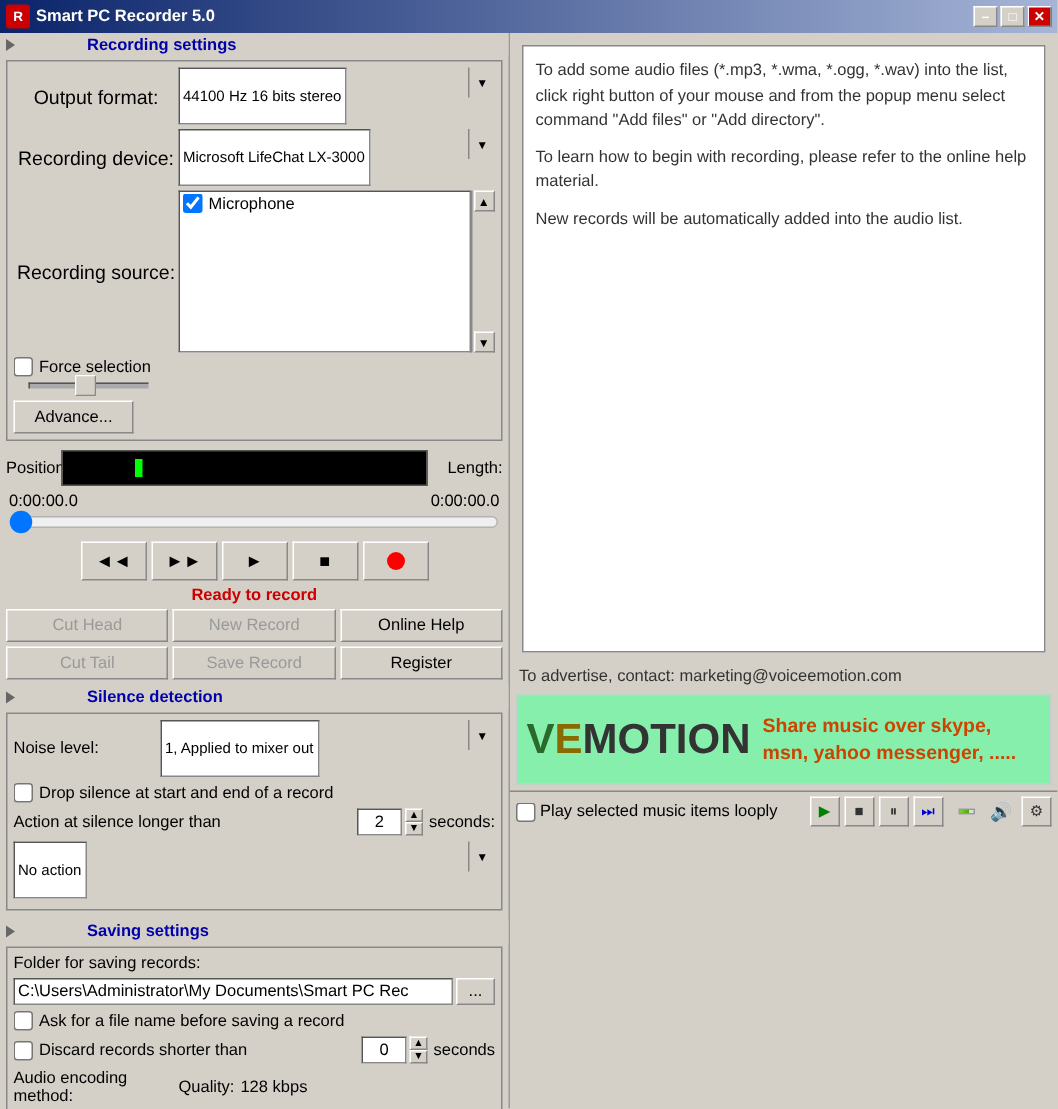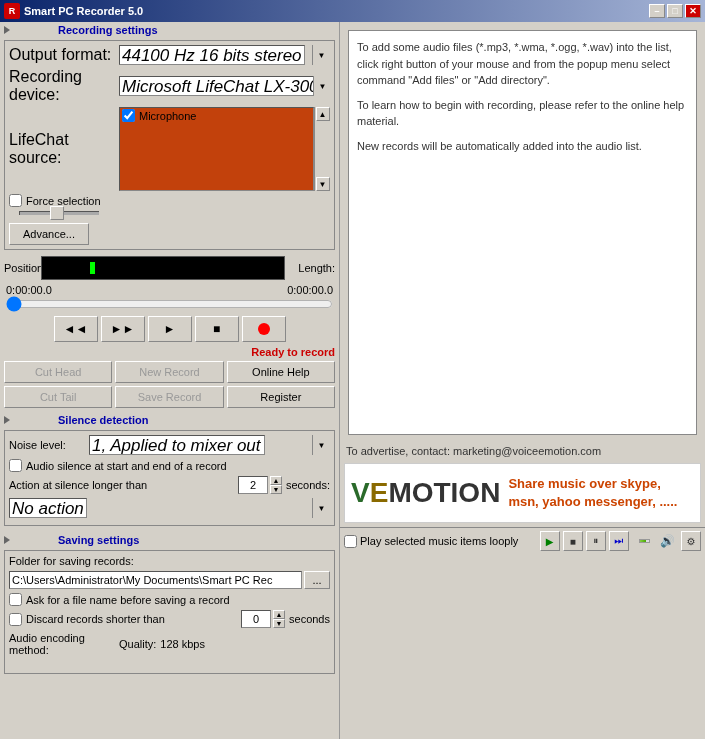--- a/index.html
+++ b/index.html
@@ -71,56 +71,56 @@
       background: #d4d0c8;
       padding: 4px;
     }
     .form-row {
       display: flex;
       align-items: center;
       margin-bottom: 3px;
     }
     .form-label {
       width: 110px;
-      font-size: 16px;
+      font-size: 13px;
       flex-shrink: 0;
+      text-align: center;
     }
     .win-select {
       flex: 1;
-      height: 20px;
-      font-size: 17px;
+      height: 38px;
+      font-size: 10px;
       background: white;
       border: 1px solid #888;
       border-top-color: #555;
       border-left-color: #555;
       padding: 0 2px;
       appearance: none;
-      font-style: italic;
       -webkit-appearance: none;
     }
     .select-wrapper {
       flex: 1;
       position: relative;
     }
     .select-arrow {
       position: absolute;
       right: 0; top: 0;
       width: 18px; height: 20px;
       background: #d4d0c8;
       border-left: 1px solid #888;
       display: flex; align-items: center; justify-content: center;
       font-size: 8px;
       pointer-events: none;
     }
     .source-list {
       border: 1px solid #888;
       border-top-color: #555;
       border-left-color: #555;
-      background: #c2410c;
-      height: 84px;
+      background: #ffffff;
+      height: 108px;
       overflow-y: auto;
       flex: 1;
     }
     .source-item {
       display: flex; align-items: center;
       padding: 1px 2px;
       font-size: 11px;
     }
     .source-item input[type=checkbox] { margin-right: 4px; }
     .source-scroll {
@@ -216,21 +216,21 @@
       display: flex; align-items: center; justify-content: center;
       font-size: 12px; cursor: pointer;
     }
     .t-btn.record { background: #d4d0c8; }
     .record-dot {
       width: 12px; height: 12px;
       background: red;
       border-radius: 50%;
     }
     .ready-text {
-      text-align: right;
+      text-align: center;
       color: #cc0000;
       font-weight: bold;
       font-size: 11px;
       margin: 2px 0;
     }
     .action-buttons {
       display: flex; gap: 3px;
       margin: 3px 0;
     }
     .a-btn {
@@ -244,21 +244,21 @@
       cursor: pointer;
     }
     .a-btn:disabled {
       color: #999;
     }
     
     .noise-row {
       display: flex; align-items: center;
       margin-bottom: 4px;
     }
-    .silence-label { width: 80px; font-size: 11px; }
+    .silence-label { width: 98px; font-size: 11px; }
     .seconds-row {
       display: flex; align-items: center;
       margin: 4px 0;
       font-size: 11px;
     }
     .seconds-label { flex: 1; }
     .spin-input {
       width: 30px; height: 18px;
       border: 1px solid #888;
       border-top-color: #555;
@@ -322,21 +322,21 @@
       padding: 8px;
       font-size: 11px;
       color: #333;
       line-height: 1.5;
       overflow-y: auto;
     }
     .info-area p { margin-bottom: 8px; }
     .ad-area {
       margin: 4px;
       border: 1px solid #ccc;
-      background: #ffffff;
+      background: #86efac;
       padding: 6px;
       display: flex;
       align-items: center;
       gap: 8px;
       min-height: 60px;
     }
     .ve-logo {
       font-size: 28px;
       font-weight: bold;
       color: #333;
@@ -431,21 +431,21 @@
         <span class="form-label">Recording device:</span>
         <div class="select-wrapper">
           <select class="win-select">
             <option>Microsoft LifeChat LX-3000</option>
           </select>
           <div class="select-arrow">▼</div>
         </div>
       </div>
       
       <div class="form-row">
-        <span class="form-label">LifeChat source:</span>
+        <span class="form-label">Recording source:</span>
         <div style="display:flex;flex:1;">
           <div class="source-list">
             <div class="source-item">
               <input type="checkbox" checked="" style="">
               <span>Microphone</span>
             </div>
           </div>
           <div class="source-scroll">
             <div class="source-scroll-btn">▲</div>
             <div style="flex:1;background:#e8e8e8;"></div>
@@ -522,21 +522,21 @@
         <span class="silence-label">Noise level:</span>
         <div class="select-wrapper" style="flex:1;">
           <select class="win-select">
             <option>1, Applied to mixer out</option>
           </select>
           <div class="select-arrow">▼</div>
         </div>
       </div>
       <div class="checkbox-row">
         <input type="checkbox" style="">
-        <span>Audio silence at start and end of a record</span>
+        <span>Drop silence at start and end of a record</span>
       </div>
       <div class="seconds-row">
         <span class="seconds-label">Action at silence longer than</span>
         <input type="text" class="spin-input" value="2" style="">
         <div class="spin-arrows">
           <div class="spin-arrow">▲</div>
           <div class="spin-arrow">▼</div>
         </div>
         <span class="seconds-unit">seconds:</span>
       </div>

